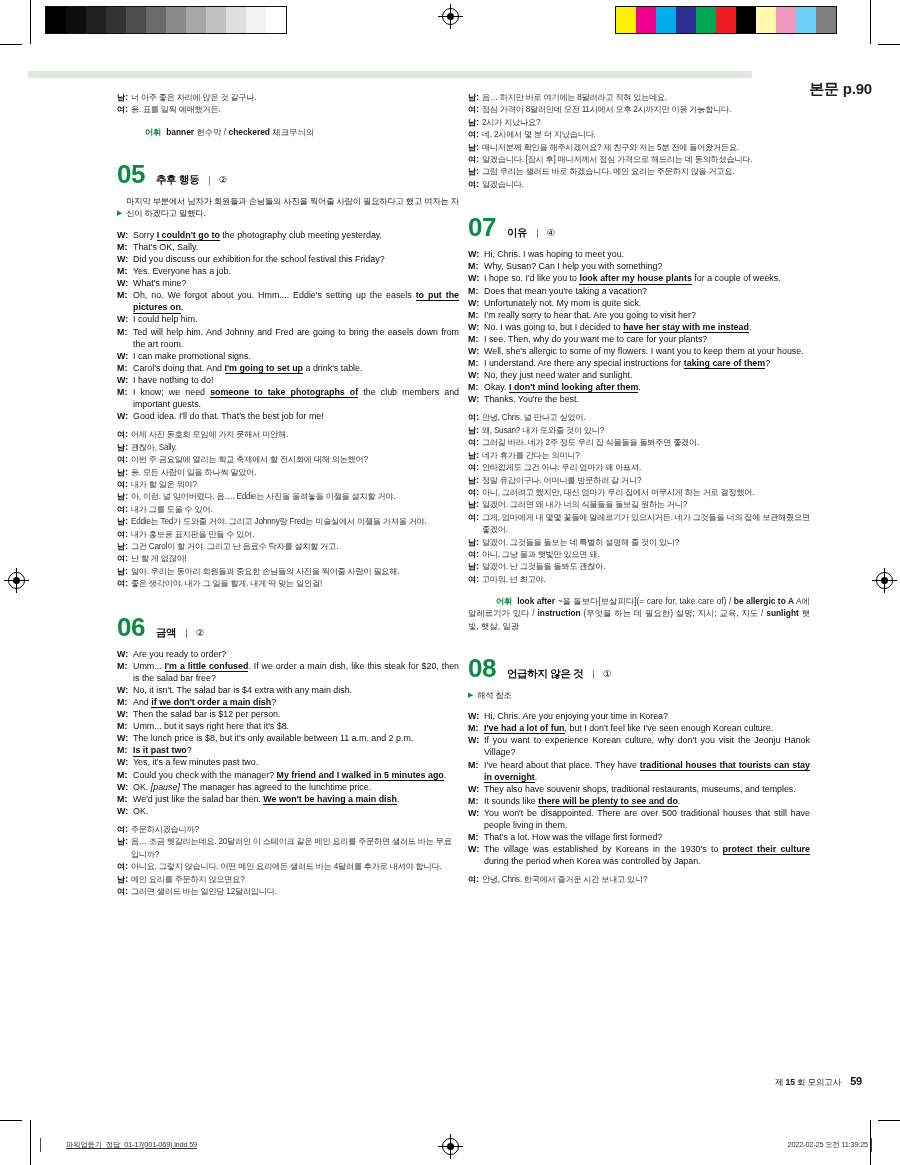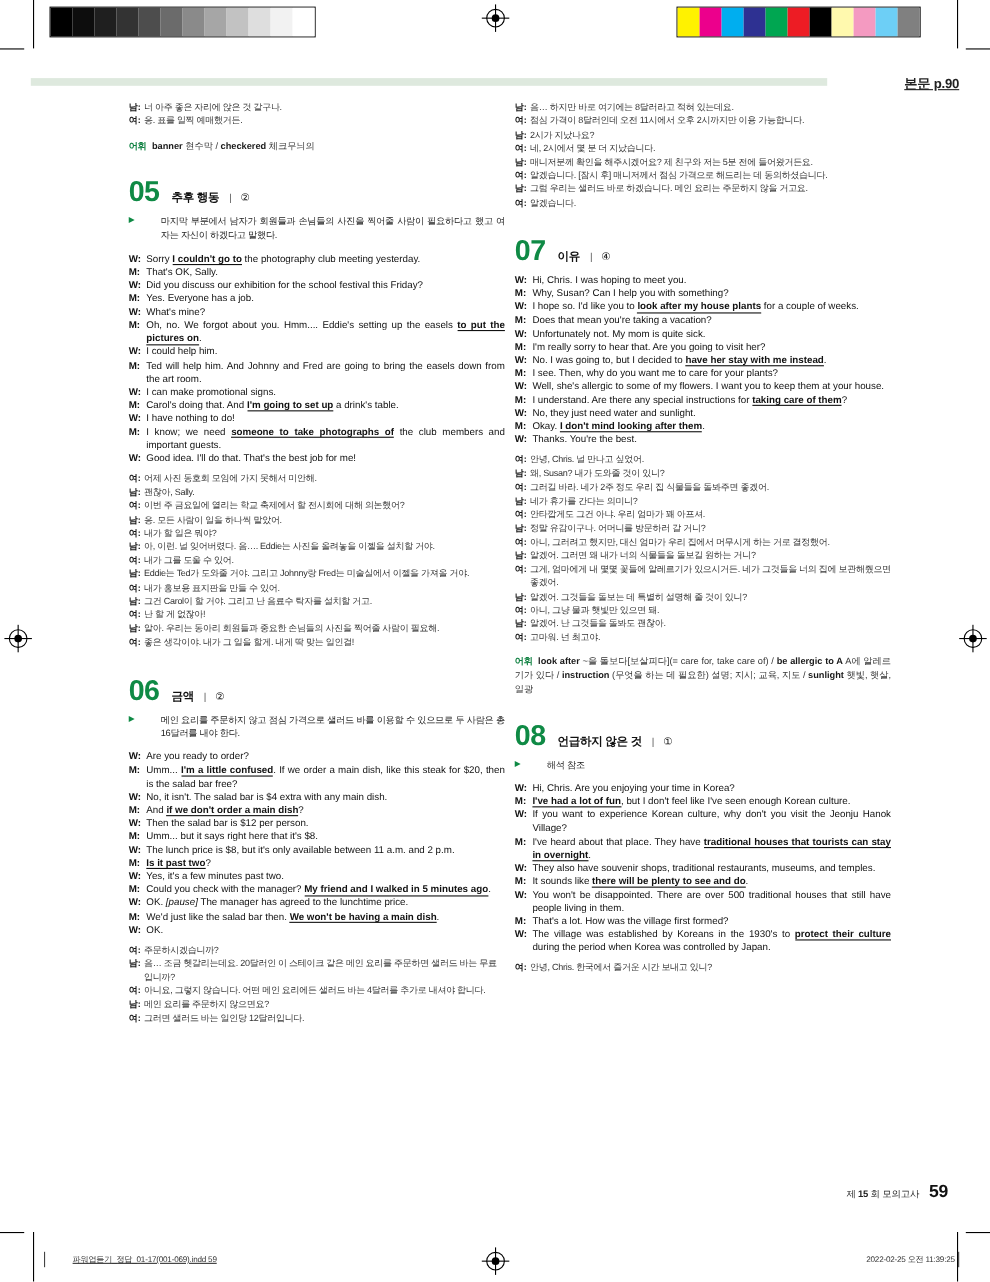--- a/index.html
+++ b/index.html
@@ -85,26 +85,25 @@
     height: 14px;
   }
   .head-rule {
     position: absolute;
     left: 0; top: 3px;
     width: 724px; height: 7px;
     background: #dee9de;
   }
   .head-ref {
     position: absolute;
-    right: 0; top: 0;
-    font-size: 12px;
+    right: 0; top: 12px;
+    font-size: 15px;
     font-weight: bold;
     color: #222;
     letter-spacing: -0.2px;
-    text-decoration: underline;
   }
 
   
   .cols {
     position: absolute;
     top: 92px; left: 0;
     width: 900px;
   }
   .col {
     position: absolute;
@@ -159,20 +158,21 @@
     margin-top: 9px;
     font-size: 8.4px;
     line-height: 12.2px;
     text-align: justify;
   }
   .vocab .vlabel {
     color: #0e8040;
     font-weight: bold;
     margin-right: 5px;
     letter-spacing: -0.3px;
+    margin-left: 28px;
   }
   .vocab .ko { color: #333; }
 
   
   .qhead {
     display: flex;
     align-items: baseline;
     margin-top: 23px;
     margin-bottom: 8px;
   }
@@ -197,27 +197,26 @@
   }
   .qans {
     font-size: 9.5px;
     color: #111;
     margin-left: 8px;
   }
 
   
   .expl {
     display: flex;
-    align-items: flex-start;
+    align-items: flex-end;
     font-size: 8.4px;
     line-height: 12.4px;
     color: #222;
     margin-bottom: 9px;
     letter-spacing: -0.25px;
-    gap: 20px;
   }
   .expl .arrow {
     flex: 0 0 auto;
     color: #0f8a45;
     font-size: 7px;
     margin-right: 4px;
     line-height: 12.4px;
   }
   .expl .txt { text-align: justify; }
 
@@ -231,21 +230,21 @@
     top: 1075px;
     font-size: 8.6px;
     color: #222;
     display: flex;
     align-items: baseline;
     letter-spacing: -0.2px;
   }
   .page-foot .ftitle { font-weight: normal; }
   .page-foot .ftitle b { font-weight: bold; }
   .page-foot .fpage {
-    font-size: 16px;
+    font-size: 11px;
     font-weight: bold;
     margin-left: 9px;
     color: #111;
   }
 
   .print-foot {
     position: absolute;
     top: 1140px;
     left: 0; right: 0;
     height: 12px;
@@ -449,24 +448,20 @@
           <span class="spk">여:</span>
           <span class="txt">좋은 생각이야. 내가 그 일을 할게. 내게 딱 맞는 일인걸!</span>
         </div>
       </div>
       <div class="qhead">
         <span class="qnum">06</span>
         <span class="qtitle">금액</span>
         <span class="qsep">|</span>
         <span class="qans">②</span>
       </div>
-      <div class="expl">
-        <span class="arrow">▶</span>
-        <span class="txt">메인 요리를 주문하지 않고 점심 가격으로 샐러드 바를 이용할 수 있으므로 두 사람은 총 16달러를 내야 한다.</span>
-      </div>
       <div class="en-block">
         <div class="en-line">
           <span class="spk">W:</span>
           <span class="txt"><span>Are you ready to order?</span></span>
         </div>
         <div class="en-line">
           <span class="spk">M:</span>
           <span class="txt"><span>Umm... </span><b class="bu">I'm a little confused</b><span>. If we order a main dish, like this steak for $20, then is the salad bar free?</span></span>
         </div>
         <div class="en-line">

